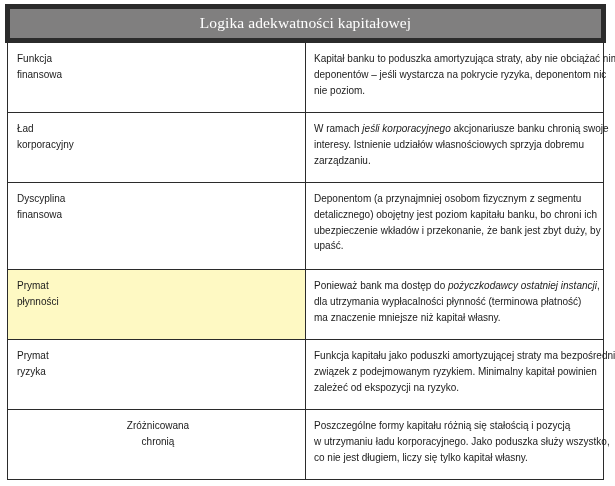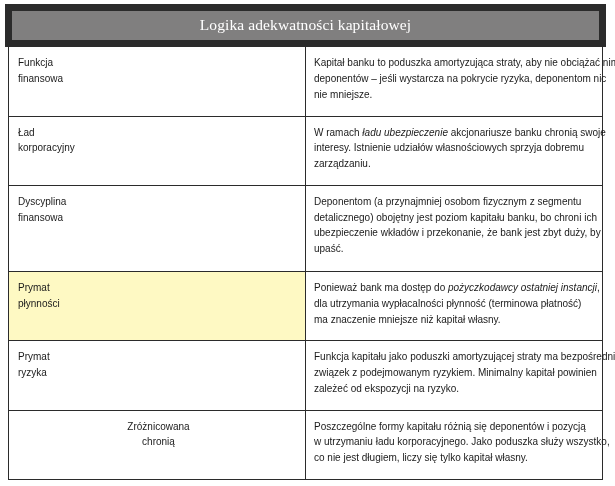--- a/index.html
+++ b/index.html
@@ -25,21 +25,21 @@
     width: 100%;
     height: 100%;
     border-collapse: collapse;
     table-layout: fixed;
   }
 
   
   tr.header-row th {
     background: #807f7f;
     color: #ffffff;
-    border: 7px solid #eab308;
+    border: 5px solid #eab308;
     font-family: "Liberation Serif", serif;
     font-weight: 400;
     font-size: 15.5px;
     letter-spacing: 0.1px;
     text-align: center;
     height: 24px;
     padding: 2px 0 3px 0;
     vertical-align: middle;
   }
 
@@ -86,30 +86,30 @@
     </thead>
     <tbody>
         <tr>
           <td class="term" style="border-color: rgb(43, 43, 43); color: rgb(26, 26, 26); background: rgb(255, 255, 255);">
             <div class="line">Funkcja</div>
             <div class="line">finansowa</div>
           </td>
           <td class="desc" style="border-color: rgb(43, 43, 43); color: rgb(26, 26, 26); background: rgb(255, 255, 255);">
             <div class="line">Kapitał banku to poduszka amortyzująca straty, aby nie obciążać nimi</div>
             <div class="line">deponentów – jeśli wystarcza na pokrycie ryzyka, deponentom nic</div>
-            <div class="line">nie mniejsze.</div>
+            <div class="line">nie poziom.</div>
           </td>
         </tr>
         <tr>
           <td class="term" style="border-color: rgb(43, 43, 43); color: rgb(26, 26, 26); background: rgb(255, 255, 255);">
             <div class="line">Ład</div>
             <div class="line">korporacyjny</div>
           </td>
           <td class="desc" style="border-color: rgb(43, 43, 43); color: rgb(26, 26, 26); background: rgb(255, 255, 255);">
-            <div class="line">W ramach <em>ładu ubezpieczenie</em> akcjonariusze banku chronią swoje</div>
+            <div class="line">W ramach <em>jeśli korporacyjnego</em> akcjonariusze banku chronią swoje</div>
             <div class="line">interesy. Istnienie udziałów własnościowych sprzyja dobremu</div>
             <div class="line">zarządzaniu.</div>
           </td>
         </tr>
         <tr>
           <td class="term" style="border-color: rgb(43, 43, 43); color: rgb(26, 26, 26); background: rgb(255, 255, 255);">
             <div class="line">Dyscyplina</div>
             <div class="line">finansowa</div>
           </td>
           <td class="desc" style="border-color: rgb(43, 43, 43); color: rgb(26, 26, 26); background: rgb(255, 255, 255);">
@@ -140,20 +140,20 @@
             <div class="line">związek z podejmowanym ryzykiem. Minimalny kapitał powinien</div>
             <div class="line">zależeć od ekspozycji na ryzyko.</div>
           </td>
         </tr>
         <tr>
           <td class="term" style="border-color: rgb(43, 43, 43); color: rgb(26, 26, 26); background: rgb(255, 255, 255); text-align: center;">
             <div class="line">Zróżnicowana</div>
             <div class="line">chronią</div>
           </td>
           <td class="desc" style="border-color: rgb(43, 43, 43); color: rgb(26, 26, 26); background: rgb(255, 255, 255);">
-            <div class="line">Poszczególne formy kapitału różnią się deponentów i pozycją</div>
+            <div class="line">Poszczególne formy kapitału różnią się stałością i pozycją</div>
             <div class="line">w utrzymaniu ładu korporacyjnego. Jako poduszka służy wszystko,</div>
             <div class="line">co nie jest długiem, liczy się tylko kapitał własny.</div>
           </td>
         </tr>
       </tbody>
   </table>
 </div>
 
 </body></html>

